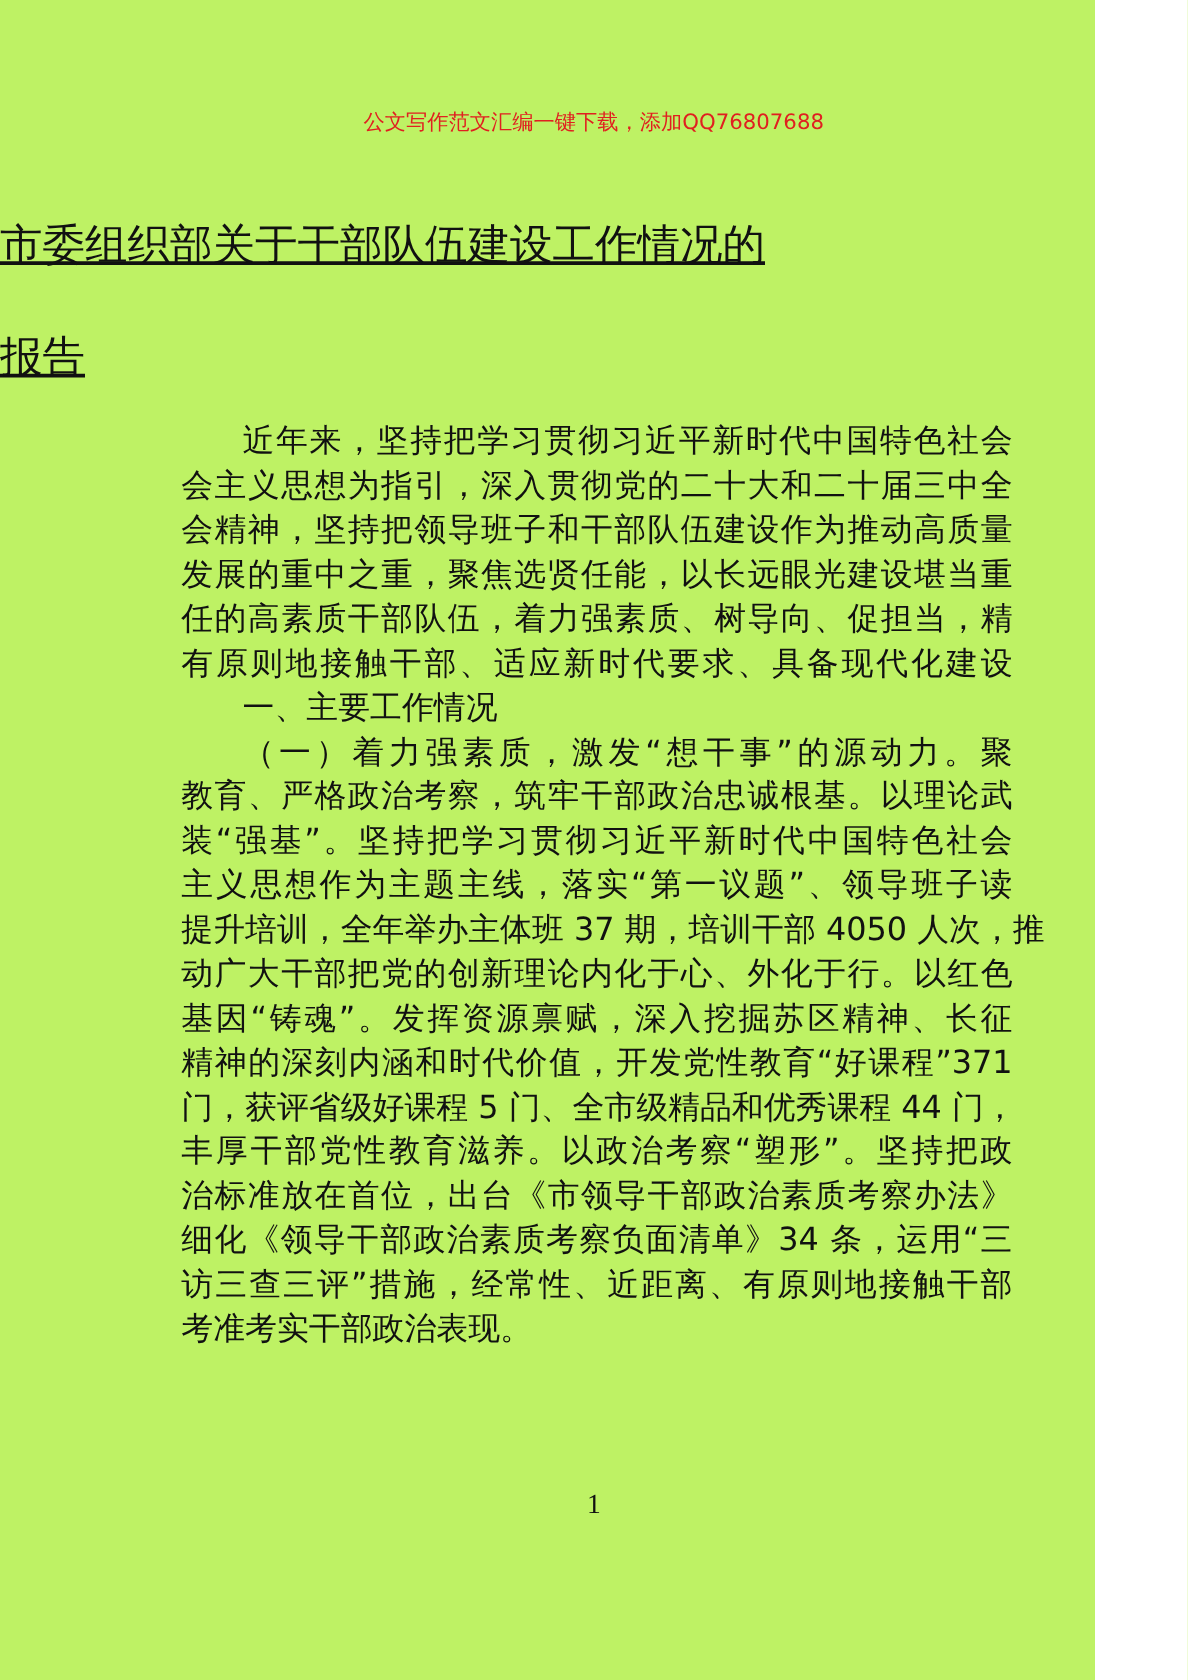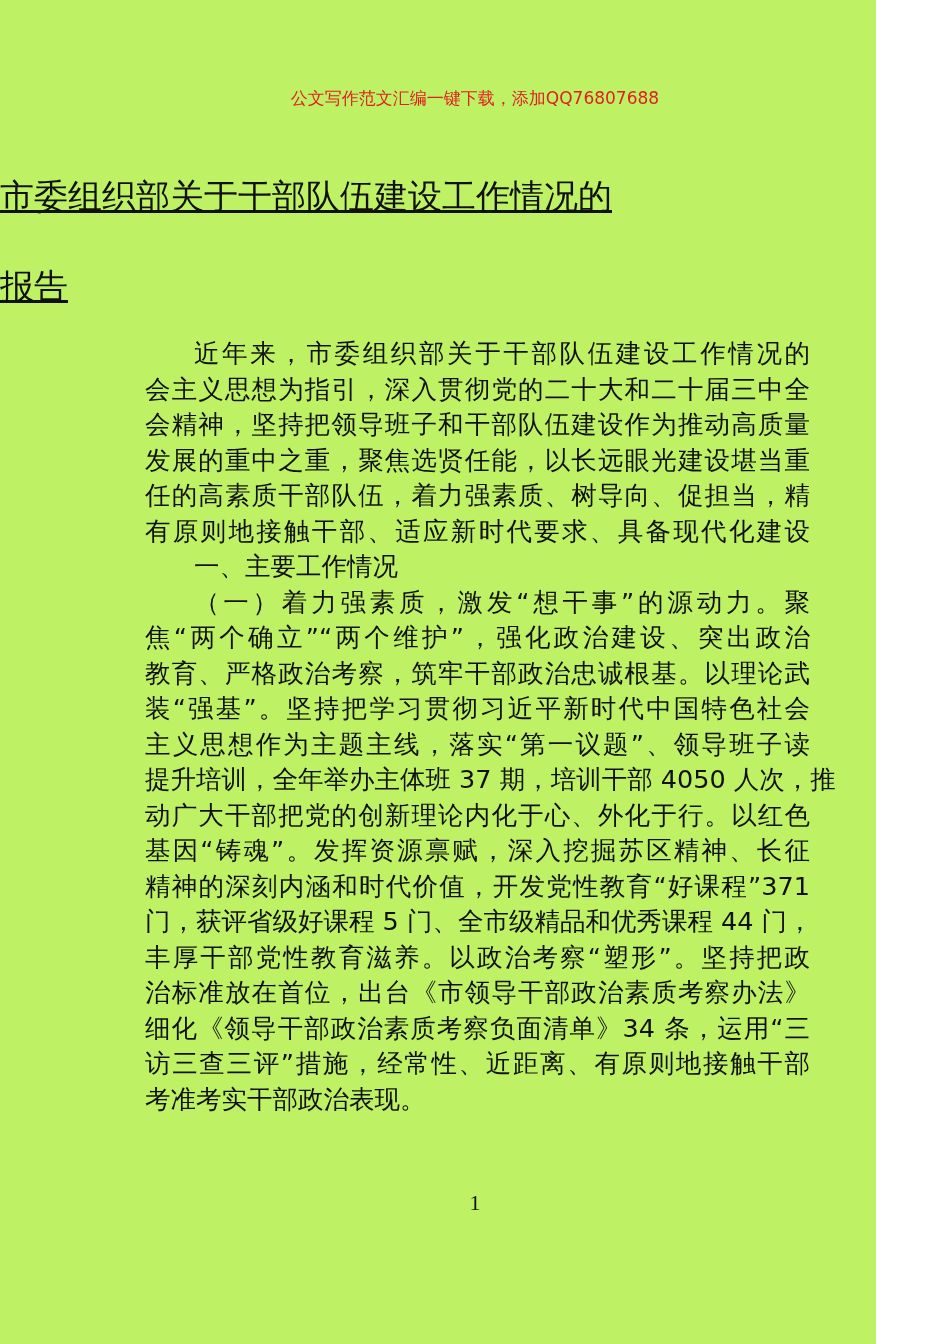--- a/index.html
+++ b/index.html
@@ -78,29 +78,28 @@
 <body>
 
 <div class="page">
 
   <div class="watermark">公文写作范文汇编一键下载，添加QQ76807688</div>
 
   <div class="title l1">市委组织部关于干部队伍建设工作情况的</div>
   <div class="title l2">报告</div>
 
   <div class="body-text">
-    <div class="line indent">近年来，市委组织部关于干部队伍建设工作情况的</div>
+    <div class="line indent">近年来，坚持把学习贯彻习近平新时代中国特色社会</div>
     <div class="line">会主义思想为指引，深入贯彻党的二十大和二十届三中全</div>
     <div class="line">会精神，坚持把领导班子和干部队伍建设作为推动高质量</div>
     <div class="line">发展的重中之重，聚焦选贤任能，以长远眼光建设堪当重</div>
     <div class="line">任的高素质干部队伍，着力强素质、树导向、促担当，精</div>
     <div class="line">有原则地接触干部、适应新时代要求、具备现代化建设</div>
     <div class="line indent last">一、主要工作情况</div>
     <div class="line indent">（一）着力强素质，激发“想干事”的源动力。聚</div>
-    <div class="line">焦“两个确立”“两个维护”，强化政治建设、突出政治</div>
     <div class="line">教育、严格政治考察，筑牢干部政治忠诚根基。以理论武</div>
     <div class="line">装“强基”。坚持把学习贯彻习近平新时代中国特色社会</div>
     <div class="line">主义思想作为主题主线，落实“第一议题”、领导班子读</div>
     <div class="line">提升培训，全年举办主体班 37 期，培训干部 4050 人次，推</div>
     <div class="line">动广大干部把党的创新理论内化于心、外化于行。以红色</div>
     <div class="line">基因“铸魂”。发挥资源禀赋，深入挖掘苏区精神、长征</div>
     <div class="line">精神的深刻内涵和时代价值，开发党性教育“好课程”371</div>
     <div class="line">门，获评省级好课程 5 门、全市级精品和优秀课程 44 门，</div>
     <div class="line">丰厚干部党性教育滋养。以政治考察“塑形”。坚持把政</div>
     <div class="line">治标准放在首位，出台《市领导干部政治素质考察办法》</div>

